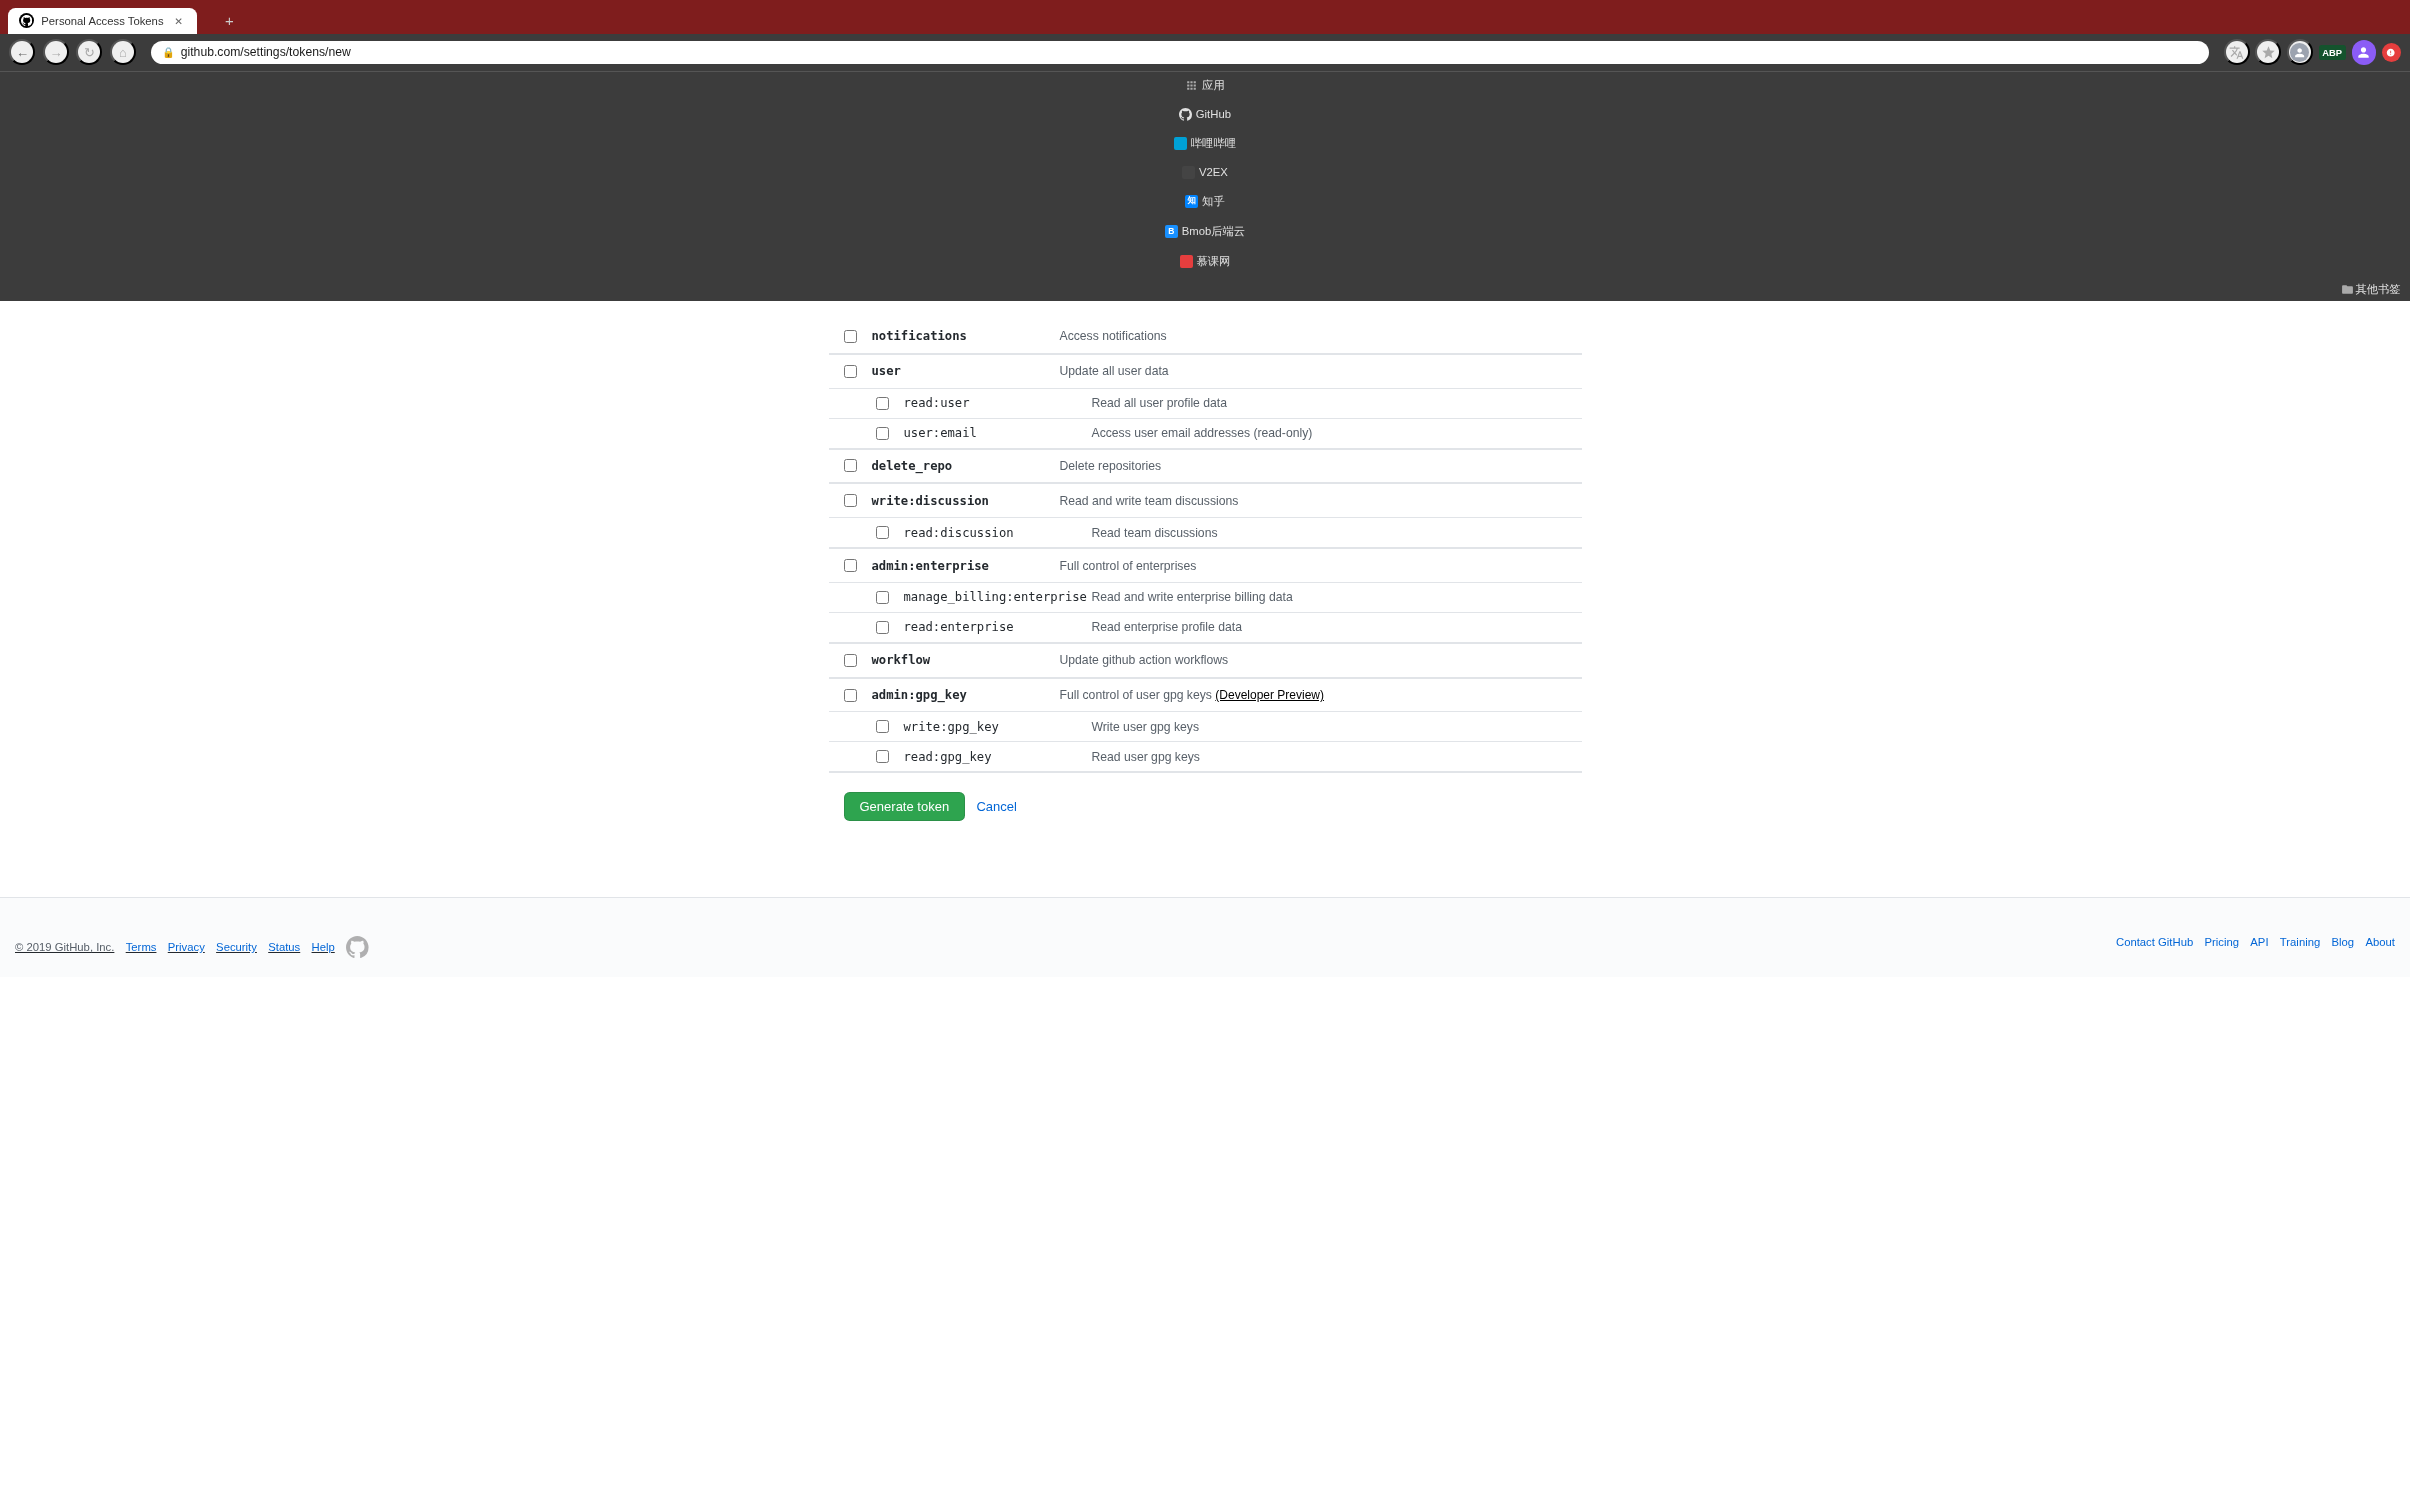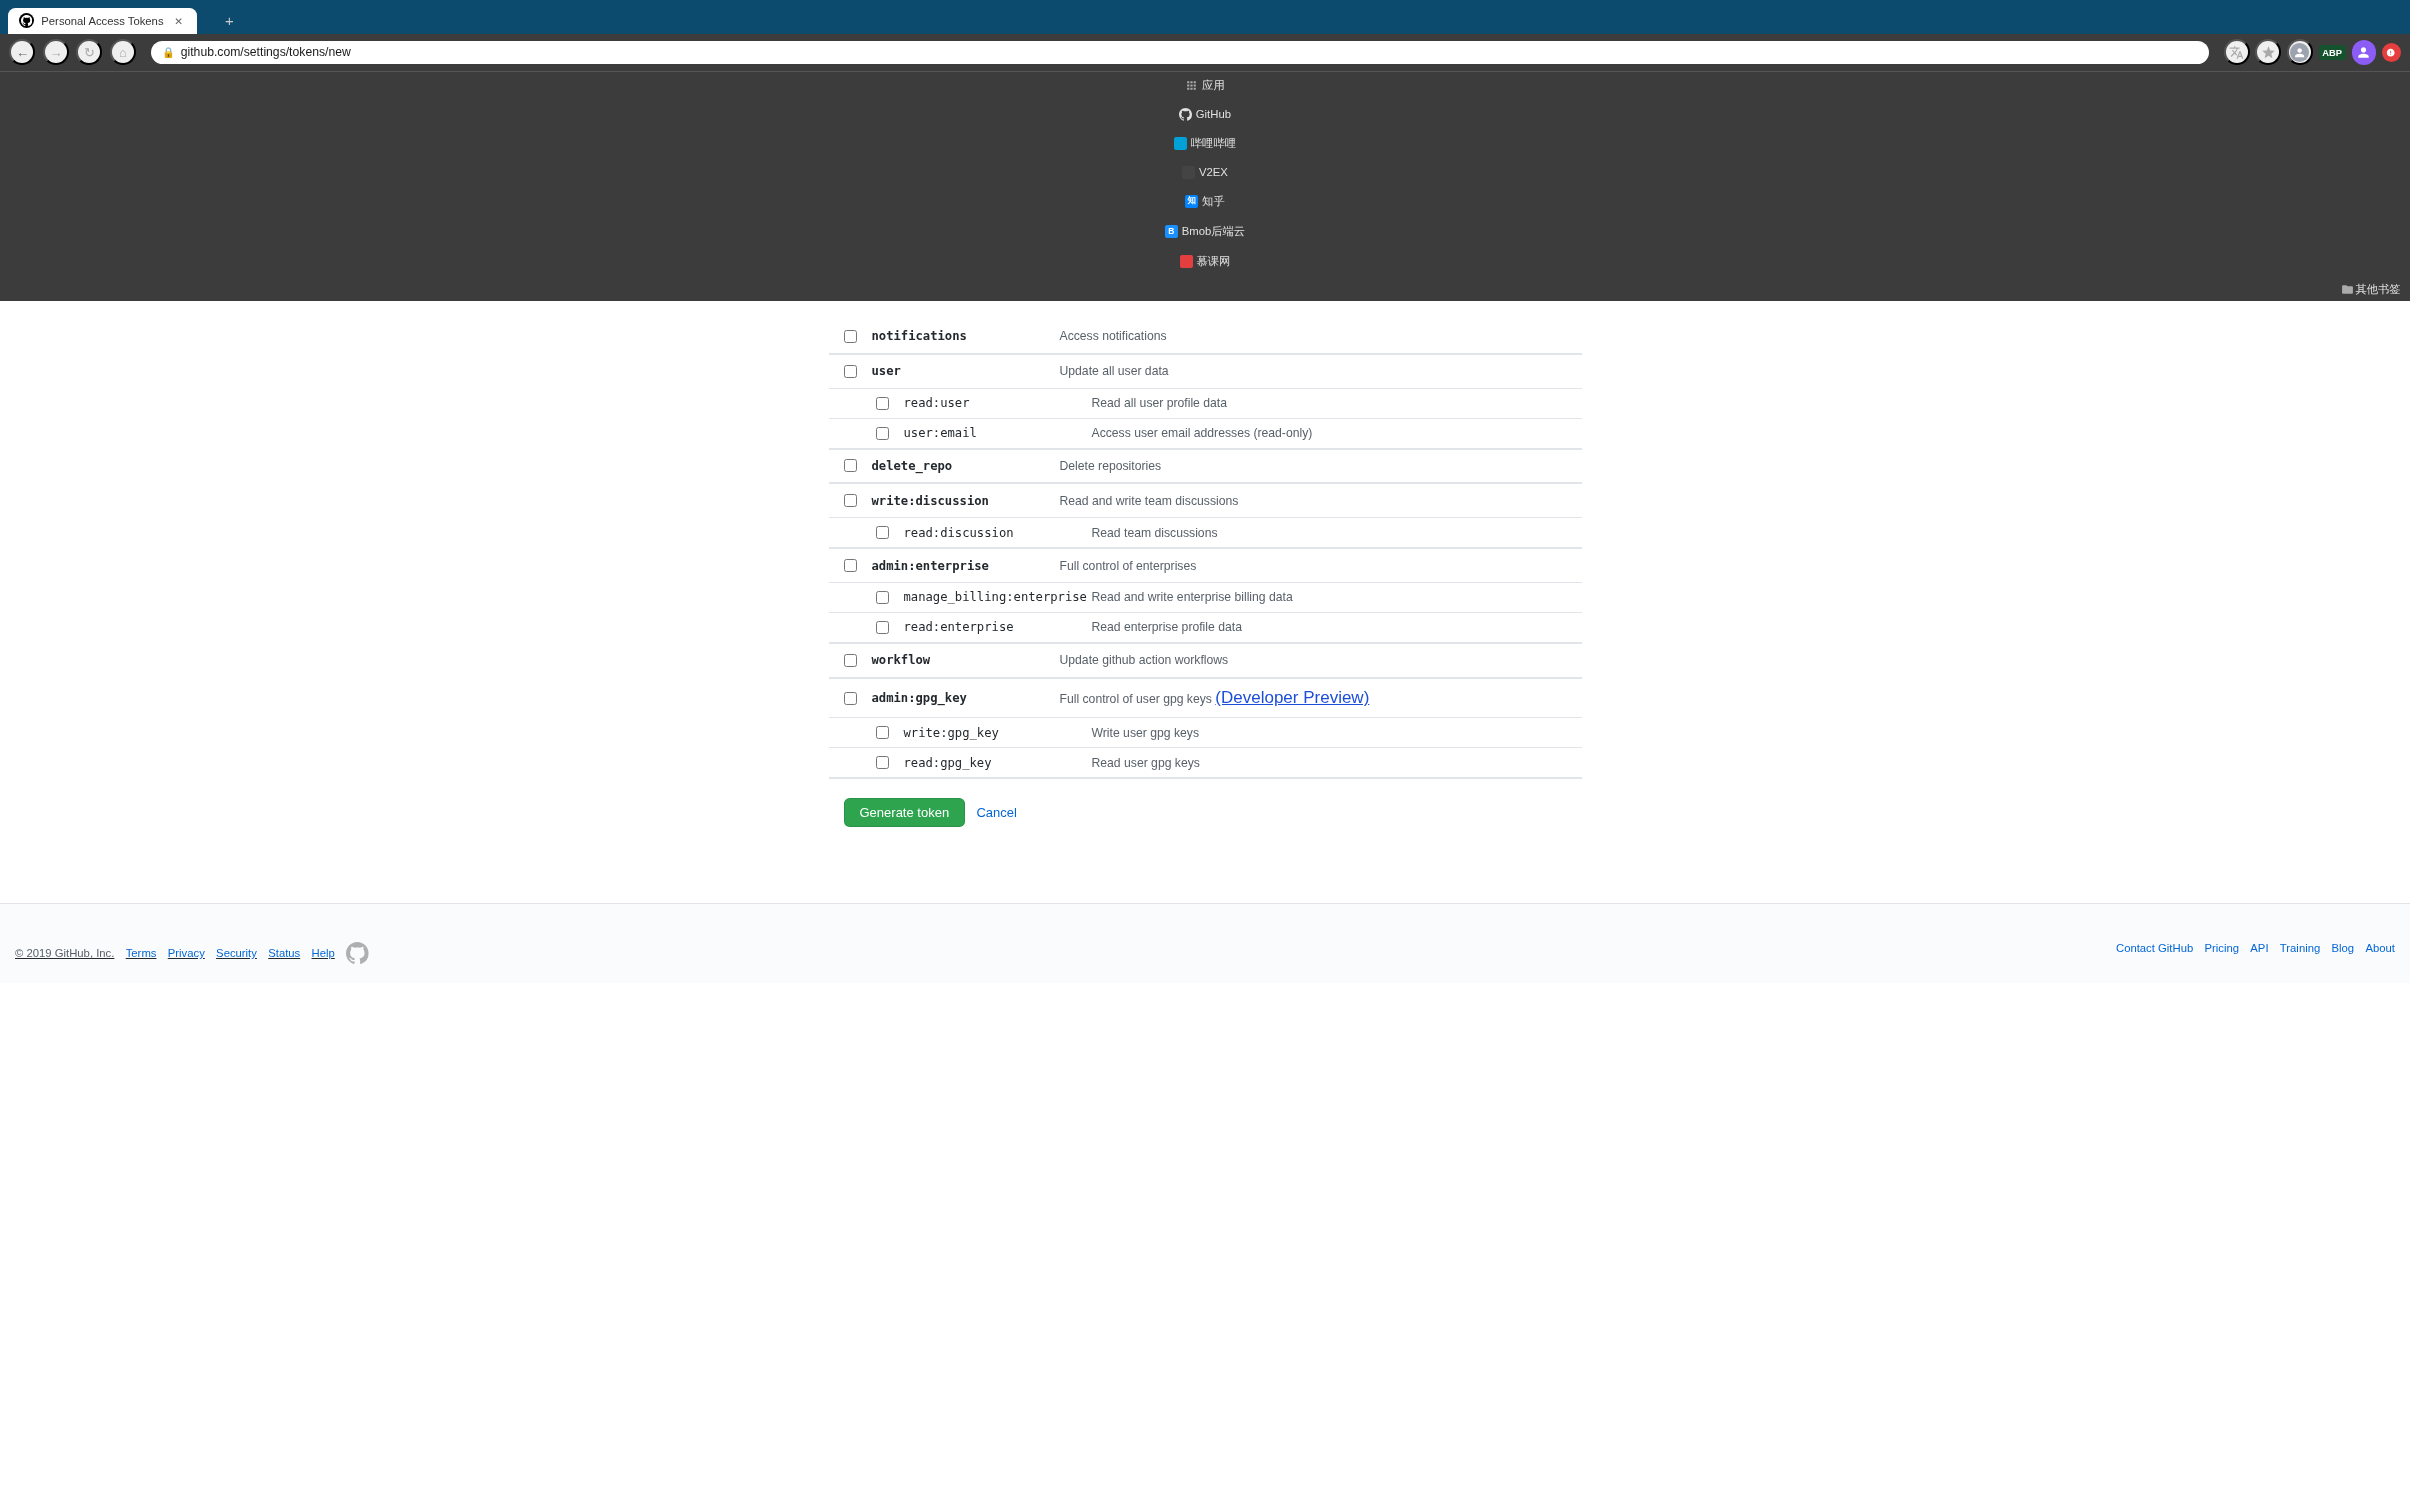--- a/index.html
+++ b/index.html
@@ -1,20 +1,20 @@
 <!DOCTYPE html>
 <html style="font-size:15px"><head>
   <meta charset="utf-8">
   <style>
     * { box-sizing: border-box; margin: 0; padding: 0; }
     body { font-family: -apple-system, BlinkMacSystemFont, "Segoe UI", Helvetica, Arial, sans-serif; font-size: 13px; background: #fff; color: #24292e; }
 
     
     .browser-chrome { background: #3c3c3c; width: 100%; }
-    .tab-bar { display: flex; align-items: flex-end; padding: 7.5px 7.5px 0; gap: 19px; background: #0c4a6e; }
+    .tab-bar { display: flex; align-items: flex-end; padding: 7.5px 7.5px 0; gap: 19px; background: #7f1d1d; }
     .tab { display: flex; align-items: center; background: #fff; border-radius: 7.5px 7.5px 0 0; padding: 5.6px 11.3px; gap: 7.5px; min-width: 188px; max-width: 226px; font-size: 11.3px; color: #333; }
     .tab-favicon { width: 15px; height: 15px; background: #000; border-radius: 50%; display: flex; align-items: center; justify-content: center; }
     .tab-title { flex: 1; overflow: hidden; text-overflow: ellipsis; white-space: nowrap; font-size: 11.3px; }
     .tab-close { width: 15px; height: 15px; border-radius: 50%; display: flex; align-items: center; justify-content: center; font-size: 10.4px; color: #666; cursor: pointer; }
     .new-tab-btn { width: 26px; height: 26px; border-radius: 50%; display: flex; align-items: center; justify-content: center; color: #ccc; font-size: 15px; cursor: pointer; }
     .nav-bar { display: flex; align-items: center; padding: 5.6px 9.4px; gap: 7.5px; background: #3c3c3c; }
     .nav-btn { width: 26px; height: 26px; border-radius: 50%; display: flex; align-items: center; justify-content: center; color: #aaa; font-size: 13px; cursor: pointer; }
     .nav-btn.disabled { color: #666; cursor: default; }
     .url-box { flex: 1; background: #fff; border-radius: 19px; padding: 4.7px 11.3px; display: flex; align-items: center; gap: 5.6px; font-size: 12.2px; color: #333; margin: 0 7.5px; }
     .url-lock { color: #5a9a5a; font-size: 10.4px; }
@@ -45,21 +45,21 @@
 
     input[type="checkbox"] {
       width: 13px; height: 13px; cursor: pointer;
       accent-color: #2ea44f;
     }
 
     .actions-row { padding: 19px 15px; display: flex; align-items: center; gap: 11.3px; }
     .btn-generate { background: #2ea44f; color: white; border: 0.9px solid rgba(27,31,35,.15); border-radius: 5.6px; padding: 5.6px 15px; font-size: 13px; font-weight: 500; cursor: pointer; }
     .btn-cancel { background: transparent; border: none; color: #0366d6; font-size: 13px; cursor: pointer; text-decoration: none; }
 
-    .link-preview { color: #1d4ed8; font-size: 17px; }
+    .link-preview { color: #000000; font-size: 12px; }
 
     .footer { background: #fafbfc; border-top: 0.9px solid #e1e4e8; padding: 38px 15px 19px; display: flex; justify-content: space-between; align-items: flex-start; flex-wrap: wrap; gap: 9.4px; margin-top: 38px; }
     .footer-left { display: flex; align-items: center; gap: 11.3px; flex-wrap: wrap; text-decoration: underline; }
     .footer-copyright { color: #586069; font-size: 11.3px; }
     .footer-link { color: #0366d6; font-size: 11.3px; text-decoration: none; }
     .footer-logo { width: 22.6px; height: 22.6px; opacity: 0.5; }
     .footer-right { display: flex; align-items: center; gap: 11.3px; flex-wrap: wrap; }
 
     
     .scope-block { border-bottom: 0.9px solid #e1e4e8; }

